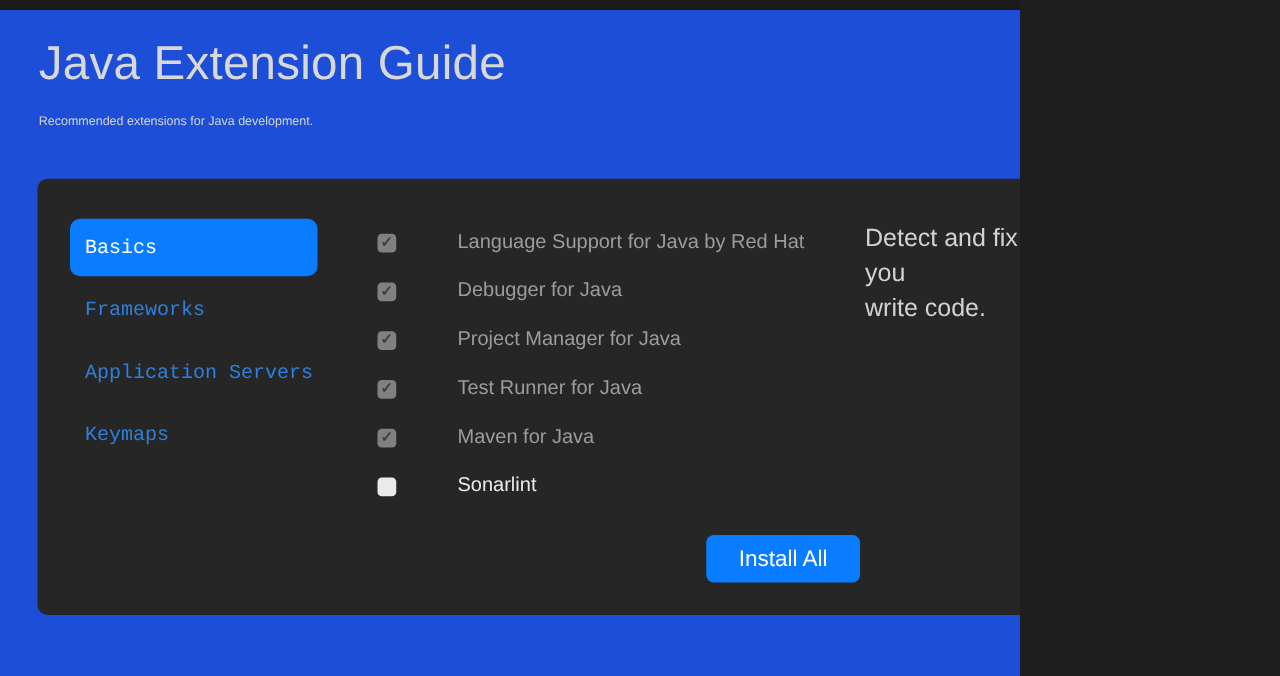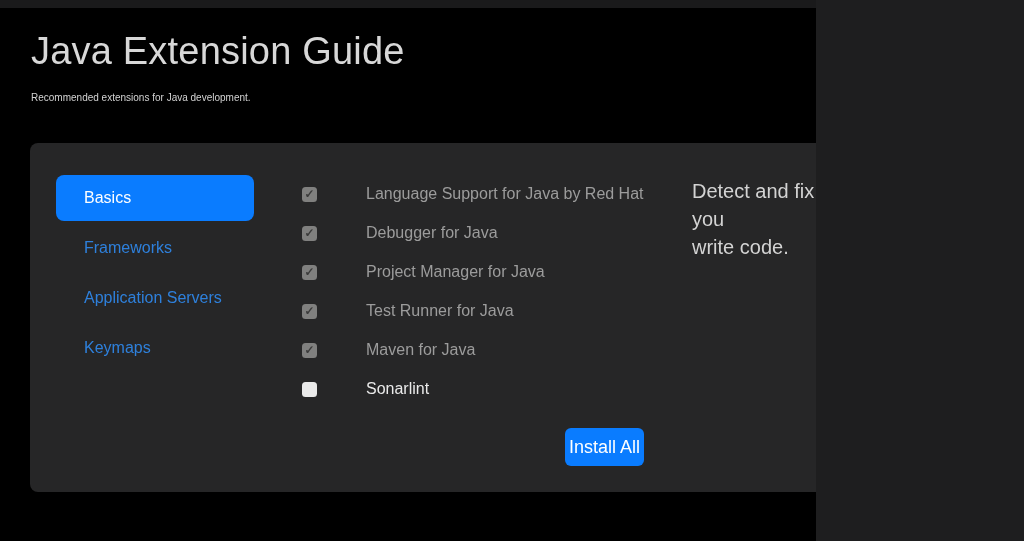--- a/index.html
+++ b/index.html
@@ -1,21 +1,21 @@
 <!DOCTYPE html>
 <html><head>
 <meta charset="utf-8">
 <style>
   * { box-sizing: border-box; }
   html, body { margin: 0; padding: 0; background: #1e1e1f; }
   .page {
     position: relative;
     width: 816px;
     height: 541px;
-    background: #000000;
+    background: #1d4ed8;
     font-family: "Liberation Sans", sans-serif;
     overflow: hidden;
   }
   .top-band {
     position: absolute;
     top: 0; left: 0; right: 0;
     height: 8px;
     background: #1a1a1b;
   }
   .page-title {
@@ -52,26 +52,27 @@
     top: 32px;
     width: 198px;
     display: flex;
     flex-direction: column;
     gap: 4px;
   }
   .tab {
     height: 46px;
     display: flex;
     align-items: center;
-    padding-left: 28px;
+    padding-left: 12px;
     border-radius: 8px;
     font-size: 16px;
     color: #2e80dc;
     cursor: pointer;
     user-select: none;
+    font-family: Liberation Mono, monospace;
   }
   .tab.active {
     background: #0a7cff;
     color: #ffffff;
   }
   
   .ext-list {
     position: absolute;
     left: 272px;
     top: 39px;
@@ -132,21 +133,21 @@
     top: 73px;
     right: 0;
     height: 37px;
     padding: 0 17px;
   }
   .install-all {
     position: absolute;
     left: 535px;
     top: 285px;
     height: 38px;
-    padding: 0 4px;
+    padding: 0 26px;
   }
 </style>
 </head>
 <body>
 
 <div class="page">
   <div class="top-band"></div>
 
   <h1 class="page-title">Java Extension Guide</h1>
   <p class="page-subtitle">Recommended extensions for Java development.</p>

